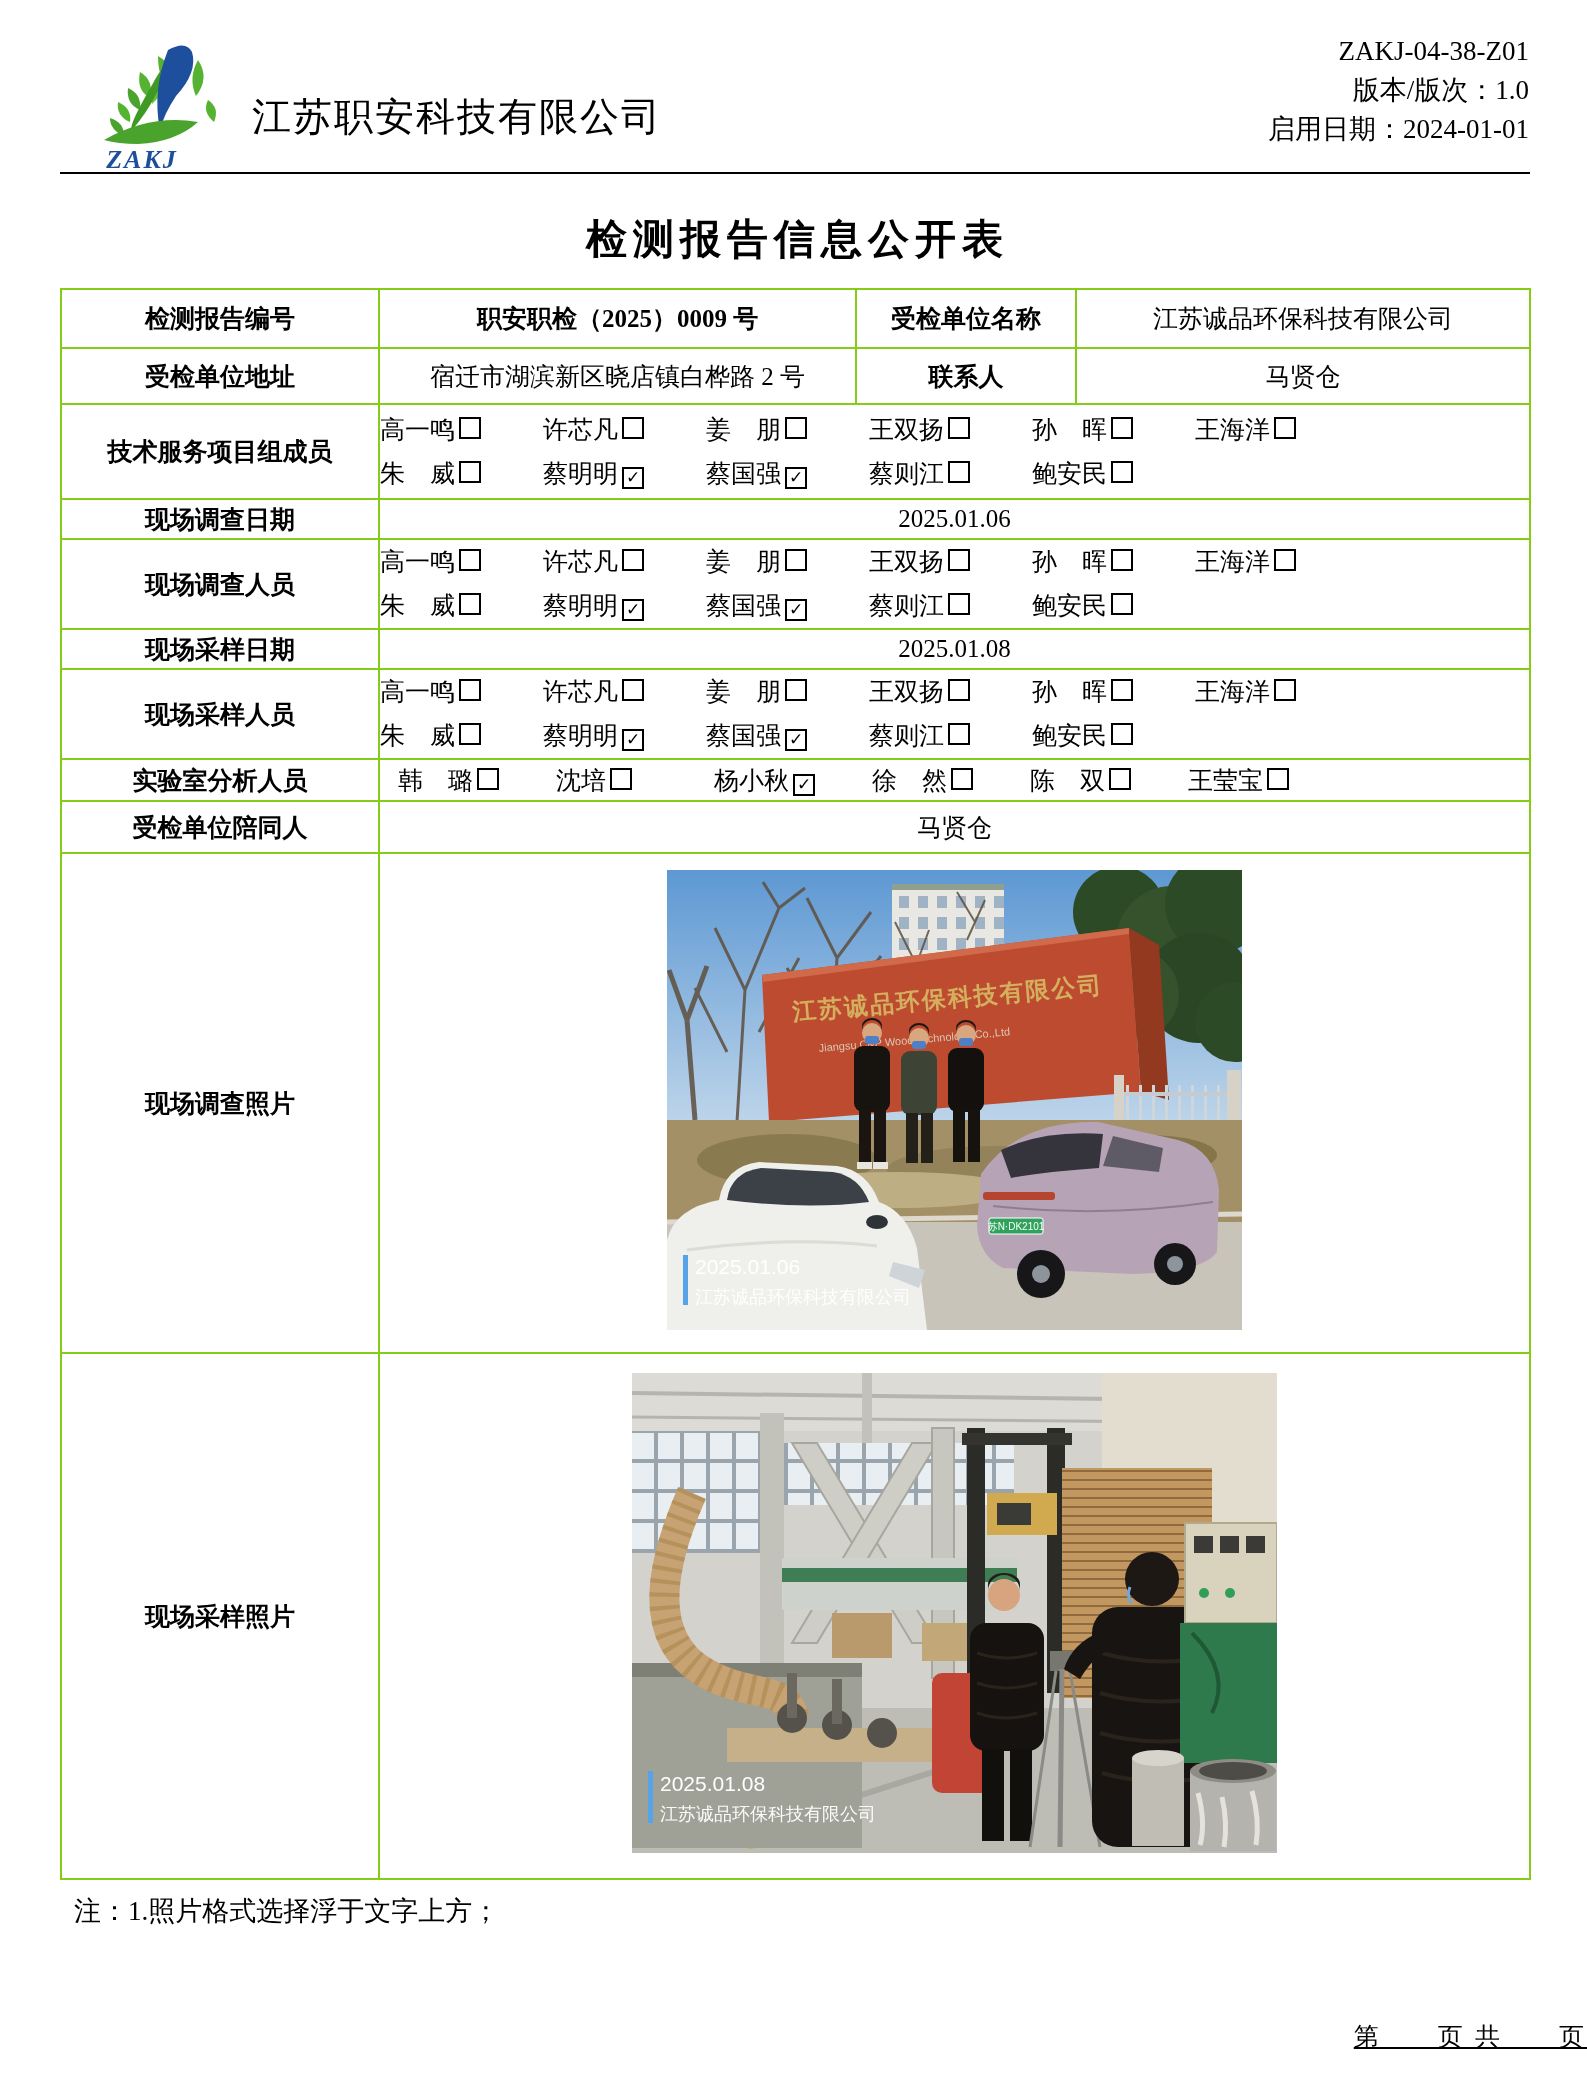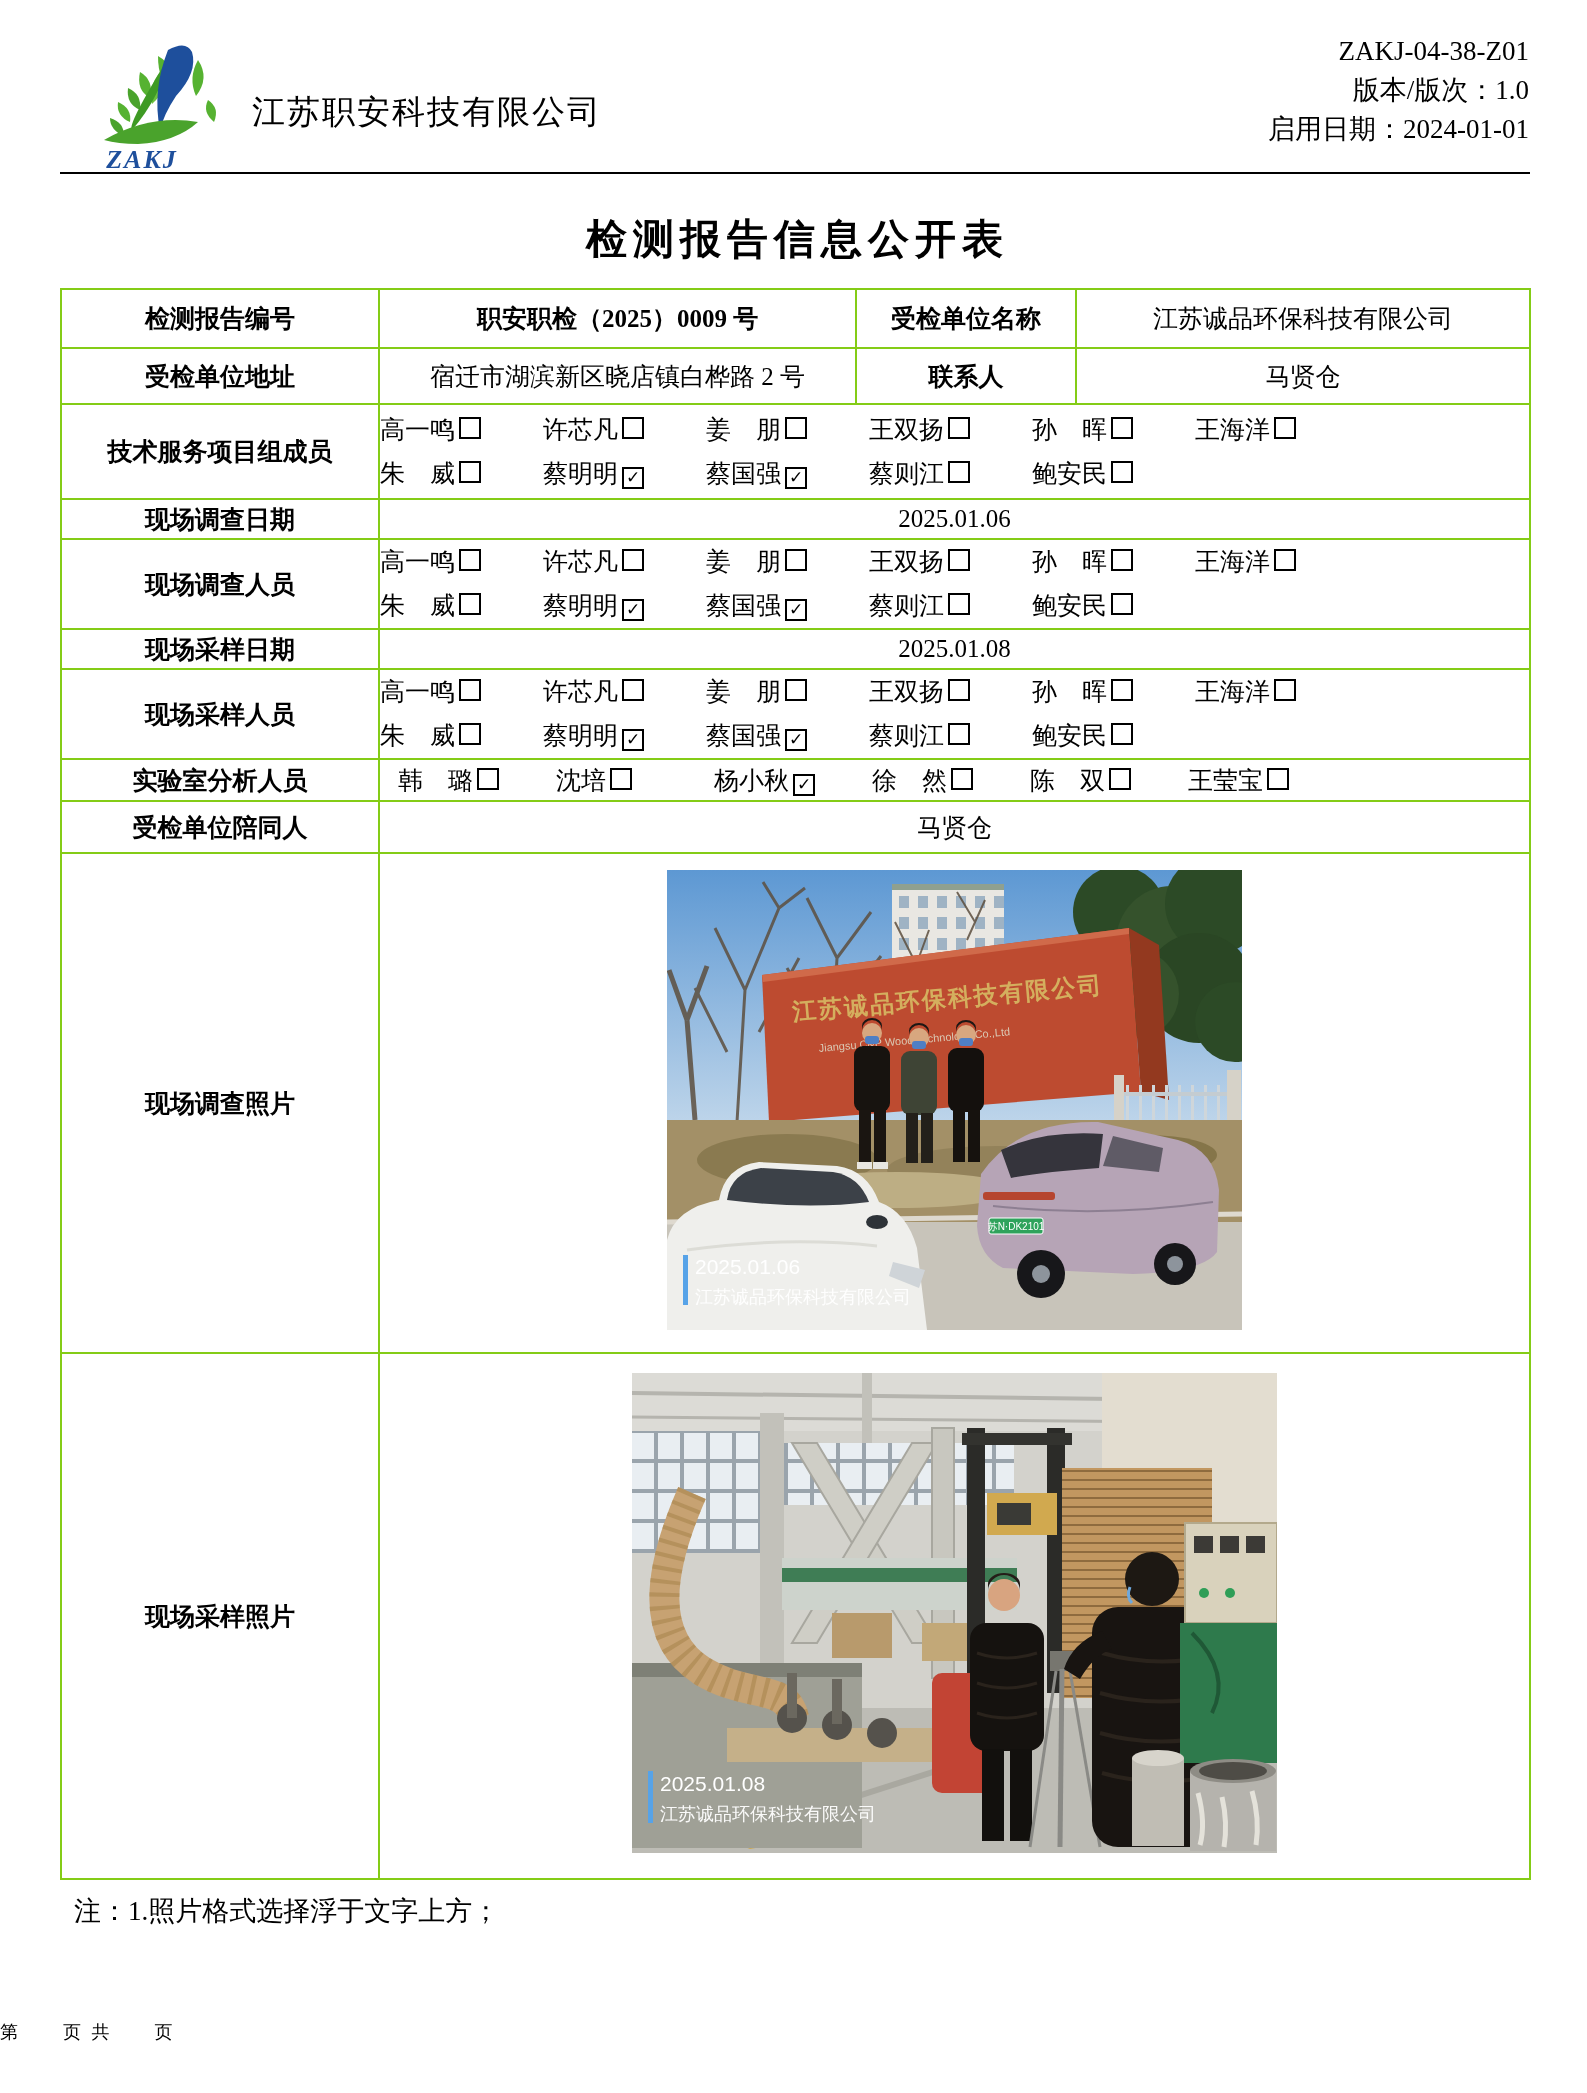--- a/index.html
+++ b/index.html
@@ -1,20 +1,20 @@
 <!DOCTYPE html>
 <html><head>
 <meta charset="utf-8">
 <style>
   html,body{margin:0;padding:0;background:#ffffff;}
   .page{position:relative;width:1587px;height:2093px;background:#fff;
         font-family:"Liberation Serif","DejaVu Serif",serif;color:#000;overflow:hidden;}
   
   .logo{position:absolute;left:80px;top:38px;width:170px;height:138px;}
-  .company-name{position:absolute;left:252px;top:90px;font-size:33px;letter-spacing:2px;}
+  .company-name{position:absolute;left:252px;top:90px;font-size:39px;letter-spacing:2px;}
   .doc-meta{position:absolute;right:58px;top:32px;text-align:right;font-size:27px;line-height:39px;}
   .header-rule{position:absolute;left:60px;right:57px;top:172px;border-top:2px solid #000;height:0;}
   .title{position:absolute;left:4px;top:196px;width:100%;text-align:center;
          font-size:41px;font-weight:bold;letter-spacing:6px;margin-top:16px;}
   
   table.main{position:absolute;left:60px;top:288px;border-collapse:collapse;table-layout:fixed;}
   table.main td{border:2px solid #84cc16;padding:0;vertical-align:middle;font-size:25px;}
   td.lbl{font-weight:bold;text-align:center;}
   td.val{text-align:center;}
   td.valb{text-align:center;font-weight:bold;}
@@ -23,22 +23,22 @@
   .member{display:inline-block;}
   .members-wide .member{width:163px;}
   .members-narrow .member{width:140px;padding-left:18px;}
   .cb{display:inline-block;width:18px;height:18px;border:2px solid #000;margin-left:4px;
       vertical-align:-1px;line-height:16px;text-align:center;font-weight:bold;font-size:17px;
       font-family:"DejaVu Sans",sans-serif;}
   td.photo-cell{text-align:center;vertical-align:middle;}
   svg text{font-family:"Liberation Sans","DejaVu Sans",sans-serif;}
   
   .note{position:absolute;left:74px;top:1893px;font-size:27px;}
-  .page-footer{position:absolute;left:0;top:2020px;width:100%;text-align:left;
-               font-size:18px;letter-spacing:3px;}
+  .page-footer{position:absolute;left:0;top:2020px;width:100%;text-align:right;
+               font-size:25px;letter-spacing:3px;text-decoration:underline;}
 </style>
 </head>
 <body>
 
 <div class="page">
 
   <div class="logo">
     <svg width="170" height="138" viewBox="0 0 170 138">
       <g>
         <path d="M78,18 Q96,28 92,52 Q78,44 78,18" fill="#56b231"></path>

